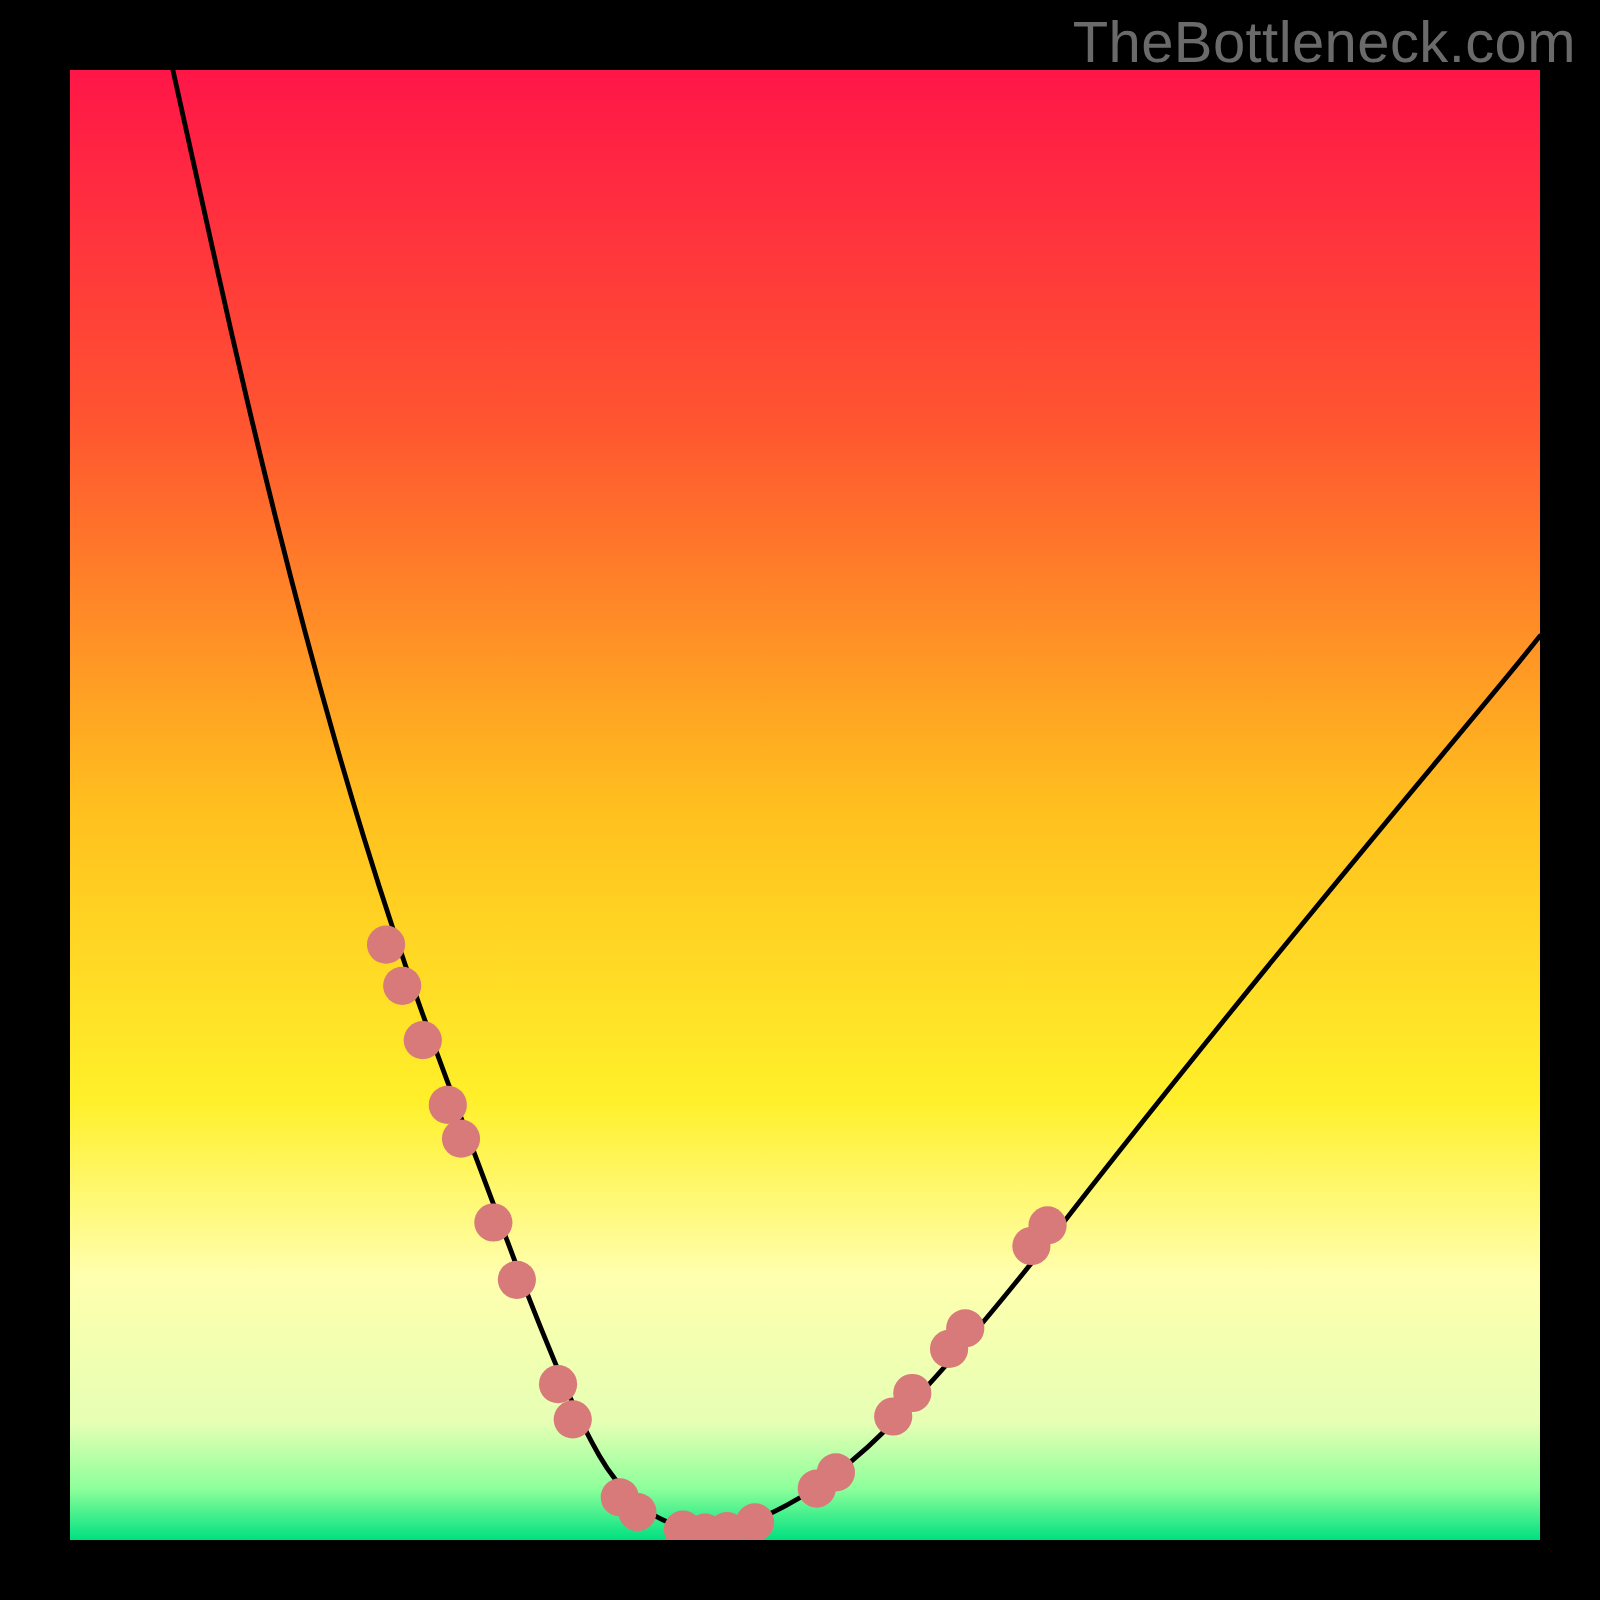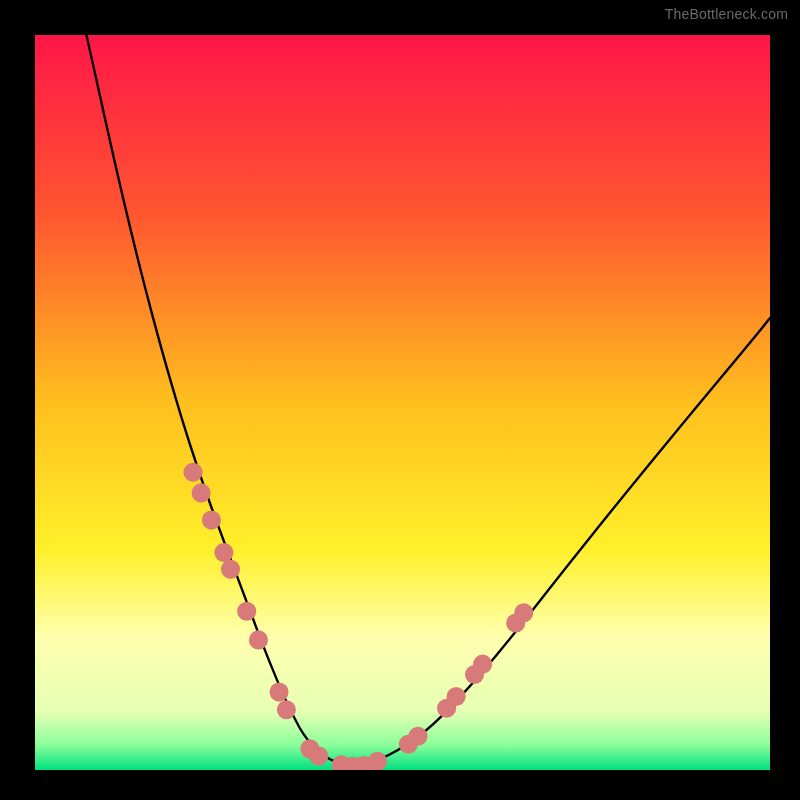--- a/index.html
+++ b/index.html
@@ -16,21 +16,21 @@
     left: 35px;
     top: 35px;
     width: 735px;
     height: 735px;
   }
   .watermark {
     position: absolute;
     top: 6px;
     right: 12px;
     color: #6a6a6a;
-    font-size: 14px;
+    font-size: 29px;
     font-weight: 500;
     letter-spacing: 0.2px;
   }
   svg { display: block; }
 </style>
 </head>
 <body>
 
 <div class="watermark">TheBottleneck.com</div>
 

